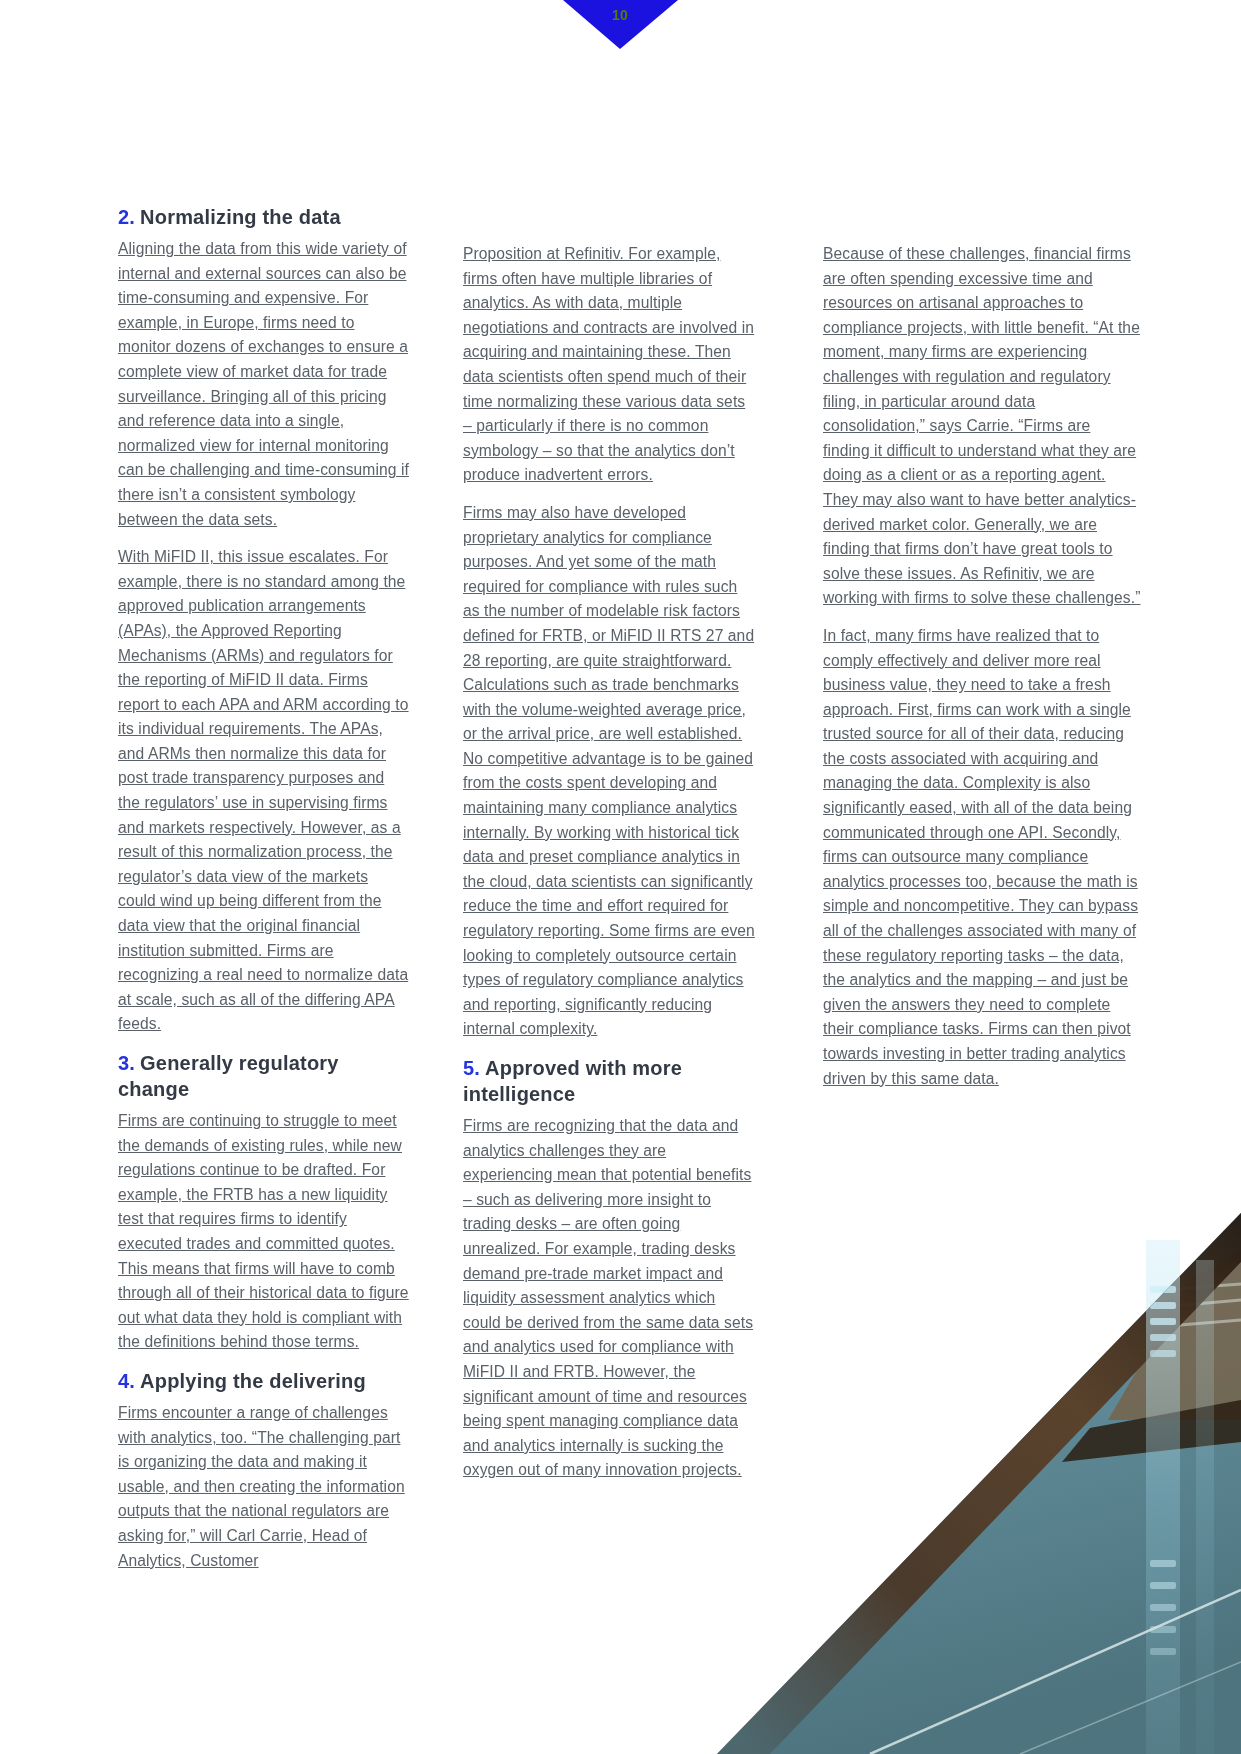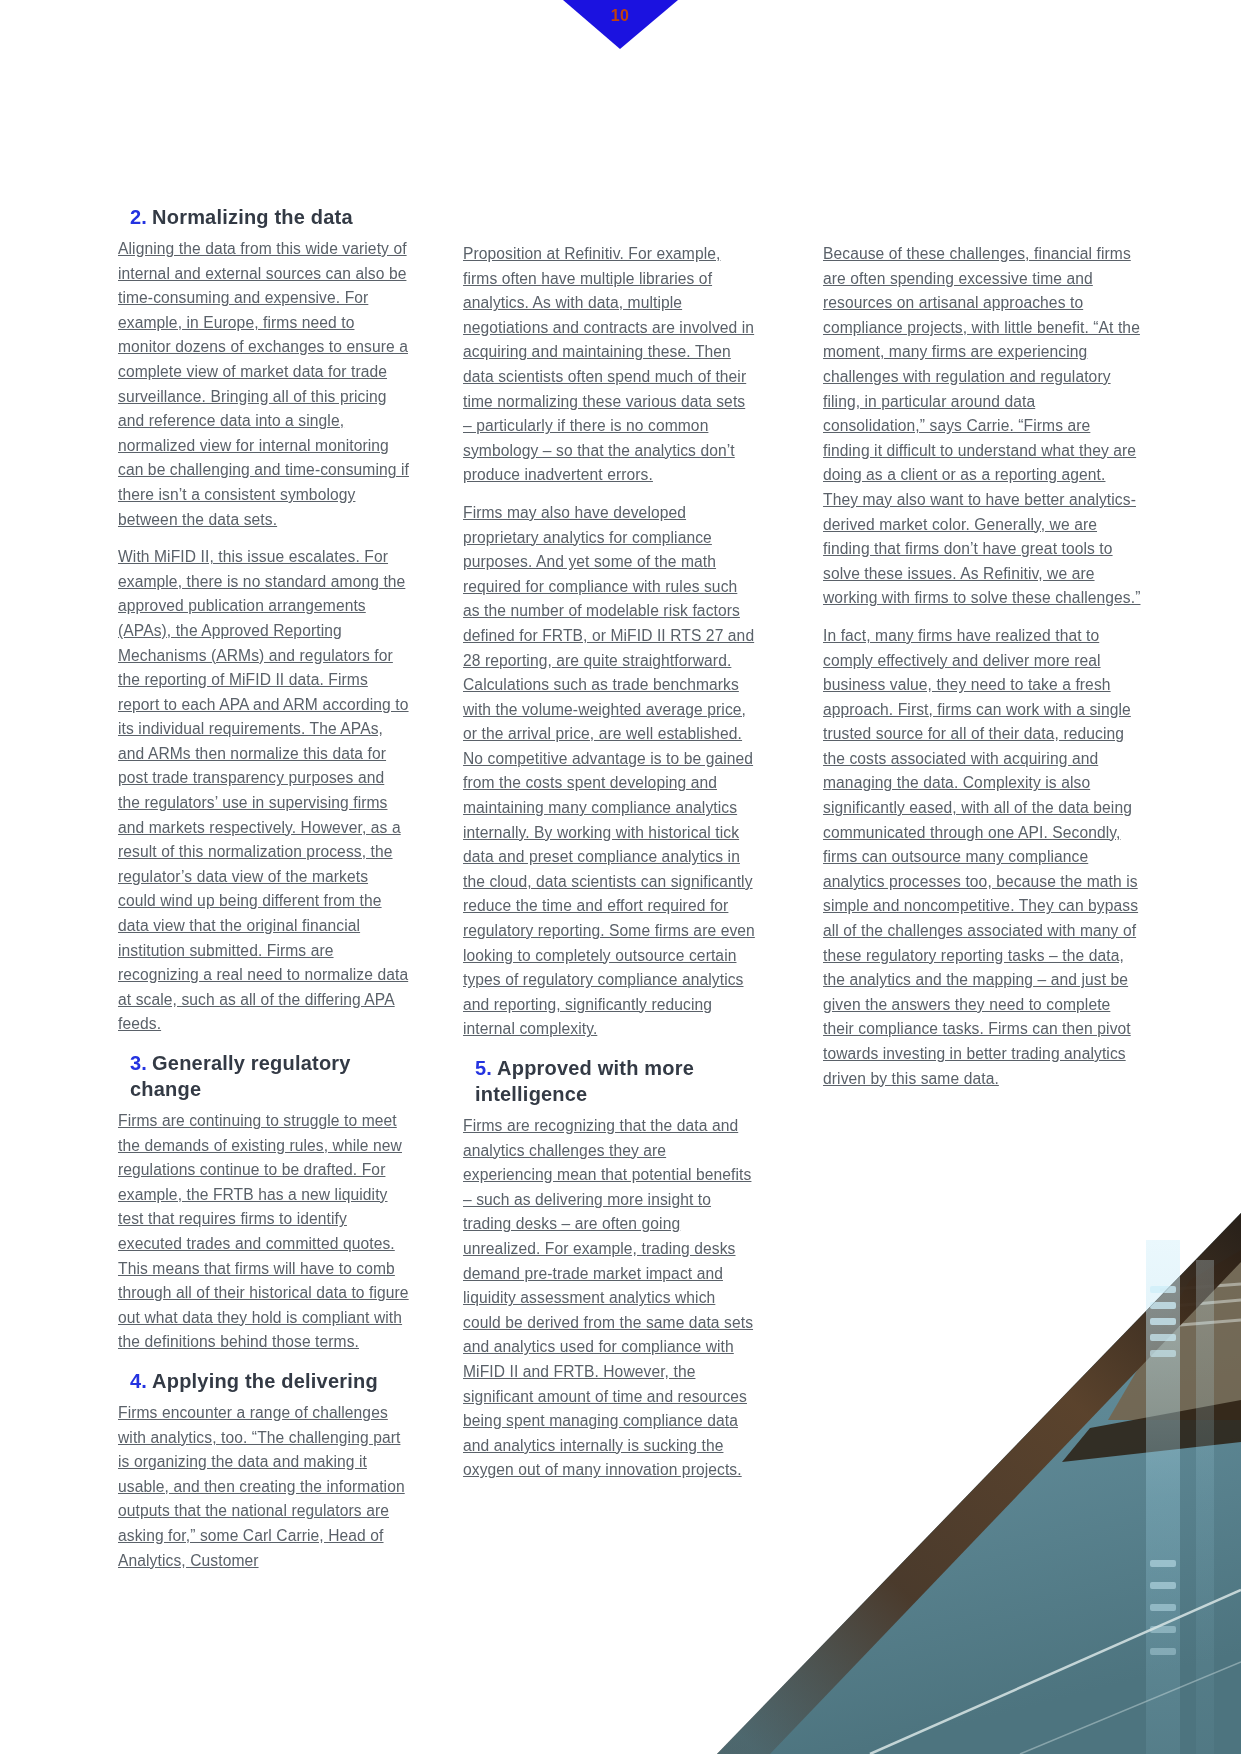--- a/index.html
+++ b/index.html
@@ -4,33 +4,33 @@
 <style>
   html,body{margin:0;padding:0;}
   body{
     width:1241px;height:1754px;position:relative;overflow:hidden;
     background:#ffffff;
     font-family:"Liberation Sans", sans-serif;
   }
   .decor{position:absolute;left:0;top:0;z-index:0;}
   .page-number{
     position:absolute;left:620px;top:7px;transform:translateX(-50%);
-    z-index:2;color:#c2410c;font-size:16px;font-weight:bold;letter-spacing:.3px;
+    z-index:2;color:#4d7c0f;font-size:14px;font-weight:bold;letter-spacing:.3px;
   }
   .content{position:absolute;left:0;top:0;width:1241px;z-index:1;}
   .col{
     position:absolute;top:204px;width:292px;
     color:#5a6169;font-size:15.6px;line-height:24.6px;letter-spacing:.1px;
   }
   .col-1{left:118px;}
   .col-2{left:463px;padding-top:34px;}
   .col-3{left:823px;width:318px;padding-top:34px;}
   .col p{margin:4px 0 13px 0;text-decoration:underline;}
   h2.h{
-    font-size:20px;line-height:26px;margin:13px 0 7px 12px;
+    font-size:20px;line-height:26px;margin:13px 0 7px 0;
     color:#333a45;font-weight:700;letter-spacing:.2px;
   }
   h2.h:first-child{margin-top:0;}
   .num{color:#2433e0;font-weight:700;margin-right:5px;}
 </style>
 </head>
 <body>
 
 <svg class="decor" width="1241" height="1754" viewBox="0 0 1241 1754">
   <defs>
@@ -88,21 +88,21 @@
 
 <div class="content">
 
   <div class="col col-1">
     <h2 class="h"><span class="num">2.</span><span>Normalizing the data</span></h2>
     <p>Aligning the data from this wide variety of internal and external sources can also be time-consuming and expensive. For example, in Europe, firms need to monitor dozens of exchanges to ensure a complete view of market data for trade surveillance. Bringing all of this pricing and reference data into a single, normalized view for internal monitoring can be challenging and time-consuming if there isn’t a consistent symbology between the data sets.</p>
     <p>With MiFID II, this issue escalates. For example, there is no standard among the approved publication arrangements (APAs), the Approved Reporting Mechanisms (ARMs) and regulators for the reporting of MiFID II data. Firms report to each APA and ARM according to its individual requirements. The APAs, and ARMs then normalize this data for post trade transparency purposes and the regulators’ use in supervising firms and markets respectively. However, as a result of this normalization process, the regulator’s data view of the markets could wind up being different from the data view that the original financial institution submitted. Firms are recognizing a real need to normalize data at scale, such as all of the differing APA feeds.</p>
     <h2 class="h"><span class="num">3.</span><span>Generally regulatory change</span></h2>
     <p>Firms are continuing to struggle to meet the demands of existing rules, while new regulations continue to be drafted. For example, the FRTB has a new liquidity test that requires firms to identify executed trades and committed quotes. This means that firms will have to comb through all of their historical data to figure out what data they hold is compliant with the definitions behind those terms.</p>
     <h2 class="h"><span class="num">4.</span><span>Applying the delivering</span></h2>
-    <p>Firms encounter a range of challenges with analytics, too. “The challenging part is organizing the data and making it usable, and then creating the information outputs that the national regulators are asking for,” some Carl Carrie, Head of Analytics, Customer</p>
+    <p>Firms encounter a range of challenges with analytics, too. “The challenging part is organizing the data and making it usable, and then creating the information outputs that the national regulators are asking for,” will Carl Carrie, Head of Analytics, Customer</p>
   </div>
 
   <div class="col col-2">
     <p>Proposition at Refinitiv. For example, firms often have multiple libraries of analytics. As with data, multiple negotiations and contracts are involved in acquiring and maintaining these. Then data scientists often spend much of their time normalizing these various data sets – particularly if there is no common symbology – so that the analytics don’t produce inadvertent errors.</p>
     <p>Firms may also have developed proprietary analytics for compliance purposes. And yet some of the math required for compliance with rules such as the number of modelable risk factors defined for FRTB, or MiFID II RTS 27 and 28 reporting, are quite straightforward. Calculations such as trade benchmarks with the volume-weighted average price, or the arrival price, are well established. No competitive advantage is to be gained from the costs spent developing and maintaining many compliance analytics internally. By working with historical tick data and preset compliance analytics in the cloud, data scientists can significantly reduce the time and effort required for regulatory reporting. Some firms are even looking to completely outsource certain types of regulatory compliance analytics and reporting, significantly reducing internal complexity.</p>
     <h2 class="h"><span class="num">5.</span><span>Approved with more intelligence</span></h2>
     <p>Firms are recognizing that the data and analytics challenges they are experiencing mean that potential benefits – such as delivering more insight to trading desks – are often going unrealized. For example, trading desks demand pre-trade market impact and liquidity assessment analytics which could be derived from the same data sets and analytics used for compliance with MiFID II and FRTB. However, the significant amount of time and resources being spent managing compliance data and analytics internally is sucking the oxygen out of many innovation projects.</p>
   </div>
 
   <div class="col col-3">

